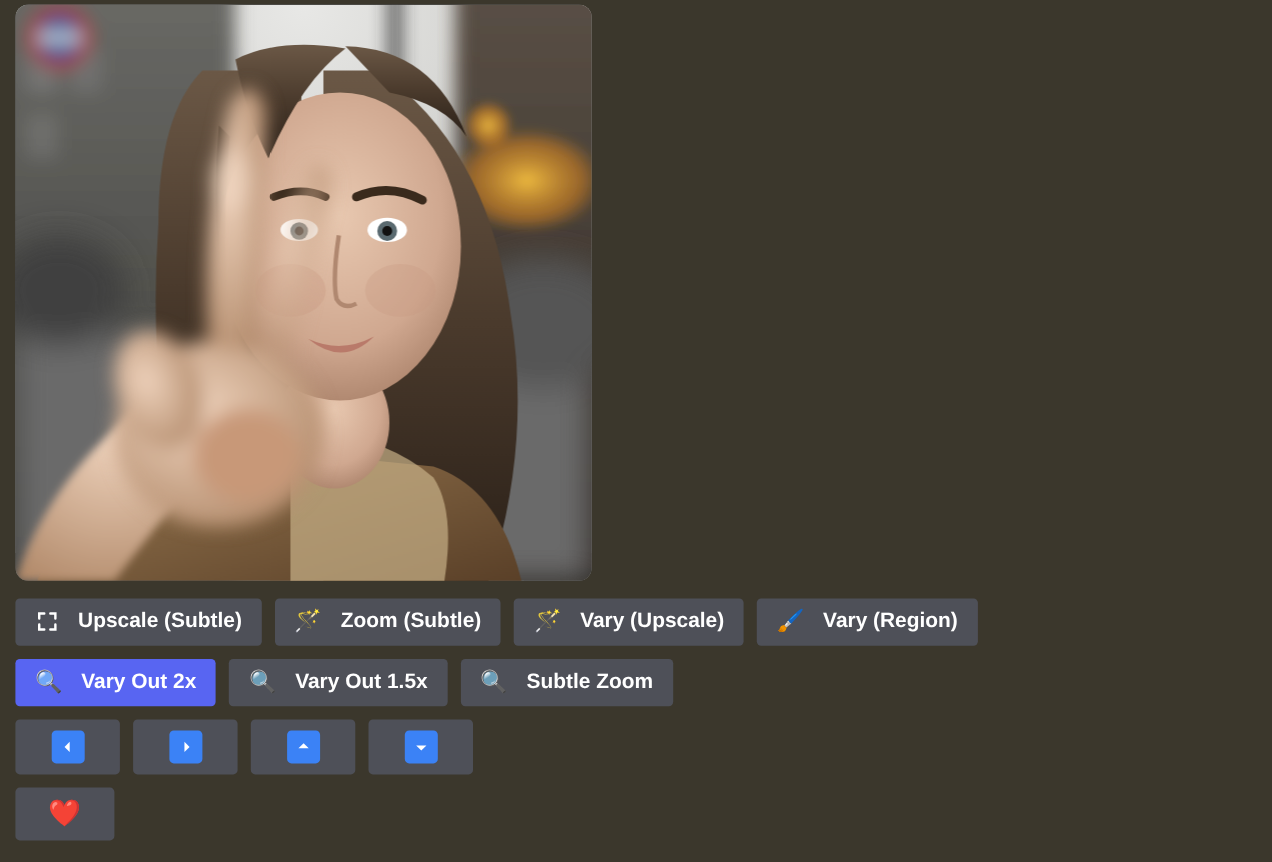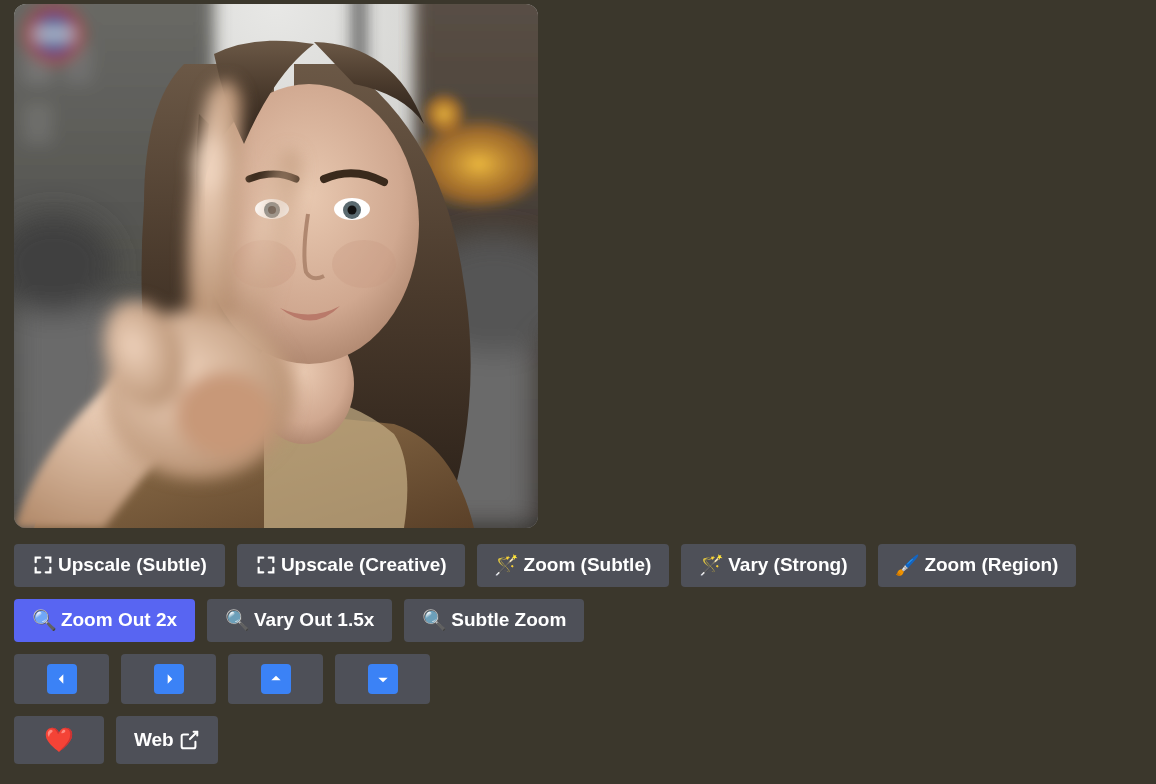--- a/index.html
+++ b/index.html
@@ -37,21 +37,21 @@
   .btn {
     background: #4e5058;
     color: #fff;
     border: none;
     border-radius: 4px;
     padding: 10px 18px;
     font-size: 19px;
     font-weight: 600;
     display: inline-flex;
     align-items: center;
-    gap: 4px;
+    gap: 17px;
     cursor: pointer;
     line-height: 1.2;
   }
   .btn.primary {
     background: #5865f2;
   }
   .btn.icon-only {
     padding: 10px 24px;
     min-width: 95px;
     justify-content: center;
@@ -225,49 +225,41 @@
   <div class="button-row">
     <button class="btn">
       <span class="expand-icon">
         <svg viewBox="0 0 24 24" fill="none" stroke="#fff" stroke-width="2.4" stroke-linecap="round">
           <path d="M4 9V4h5M20 9V4h-5M4 15v5h5M20 15v5h-5"></path>
         </svg>
       </span>
       <span>Upscale (Subtle)</span>
     </button>
 
-    <button class="btn">
-      <span class="expand-icon">
-        <svg viewBox="0 0 24 24" fill="none" stroke="#fff" stroke-width="2.4" stroke-linecap="round">
-          <path d="M4 9V4h5M20 9V4h-5M4 15v5h5M20 15v5h-5"></path>
-        </svg>
-      </span>
-      <span>Upscale (Creative)</span>
-    </button>
 
     <button class="btn">
       <span class="emoji">🪄</span>
       <span>Zoom (Subtle)</span>
     </button>
 
     <button class="btn">
       <span class="emoji">🪄</span>
-      <span>Vary (Strong)</span>
+      <span>Vary (Upscale)</span>
     </button>
 
     <button class="btn">
       <span class="emoji">🖌️</span>
-      <span>Zoom (Region)</span>
+      <span>Vary (Region)</span>
     </button>
   </div>
 
   <div class="button-row">
     <button class="btn primary">
       <span class="emoji">🔍</span>
-      <span>Zoom Out 2x</span>
+      <span>Vary Out 2x</span>
     </button>
 
     <button class="btn">
       <span class="emoji">🔍</span>
       <span>Vary Out 1.5x</span>
     </button>
 
     <button class="btn">
       <span class="emoji">🔍</span>
       <span>Subtle Zoom</span>
@@ -302,25 +294,15 @@
             <path d="M5 10l7 7 7-7H5z"></path>
           </svg>
       </span>
     </button>
   </div>
 
   <div class="button-row">
     <button class="btn icon-only" style="min-width:auto;padding:10px 30px;">
       <span class="heart">❤️</span>
     </button>
-    <button class="btn">
-      <span>Web</span>
-      <span class="open-icon">
-        <svg viewBox="0 0 24 24" fill="none" stroke="#fff" stroke-width="2.2" stroke-linecap="round" stroke-linejoin="round">
-          <path d="M17 3h4v4"></path>
-          <path d="M21 3l-8 8"></path>
-          <path d="M19 14v5a2 2 0 0 1-2 2H6a2 2 0 0 1-2-2V8a2 2 0 0 1 2-2h5"></path>
-        </svg>
-      </span>
-    </button>
   </div>
 
 </div>
 
 </body></html>

